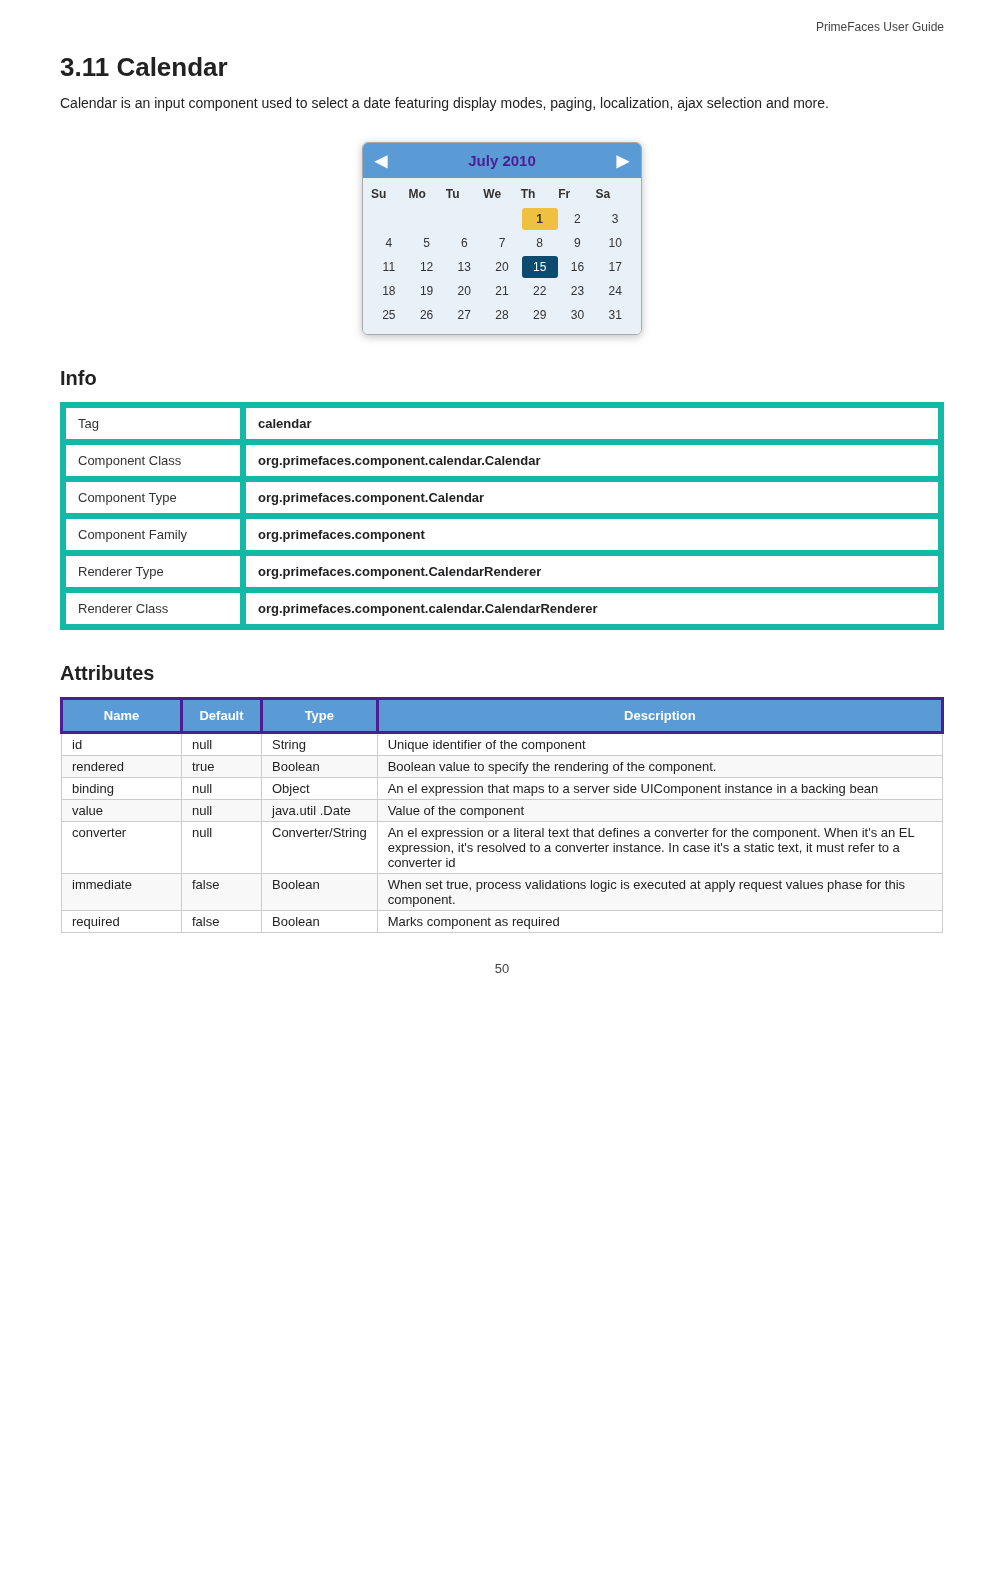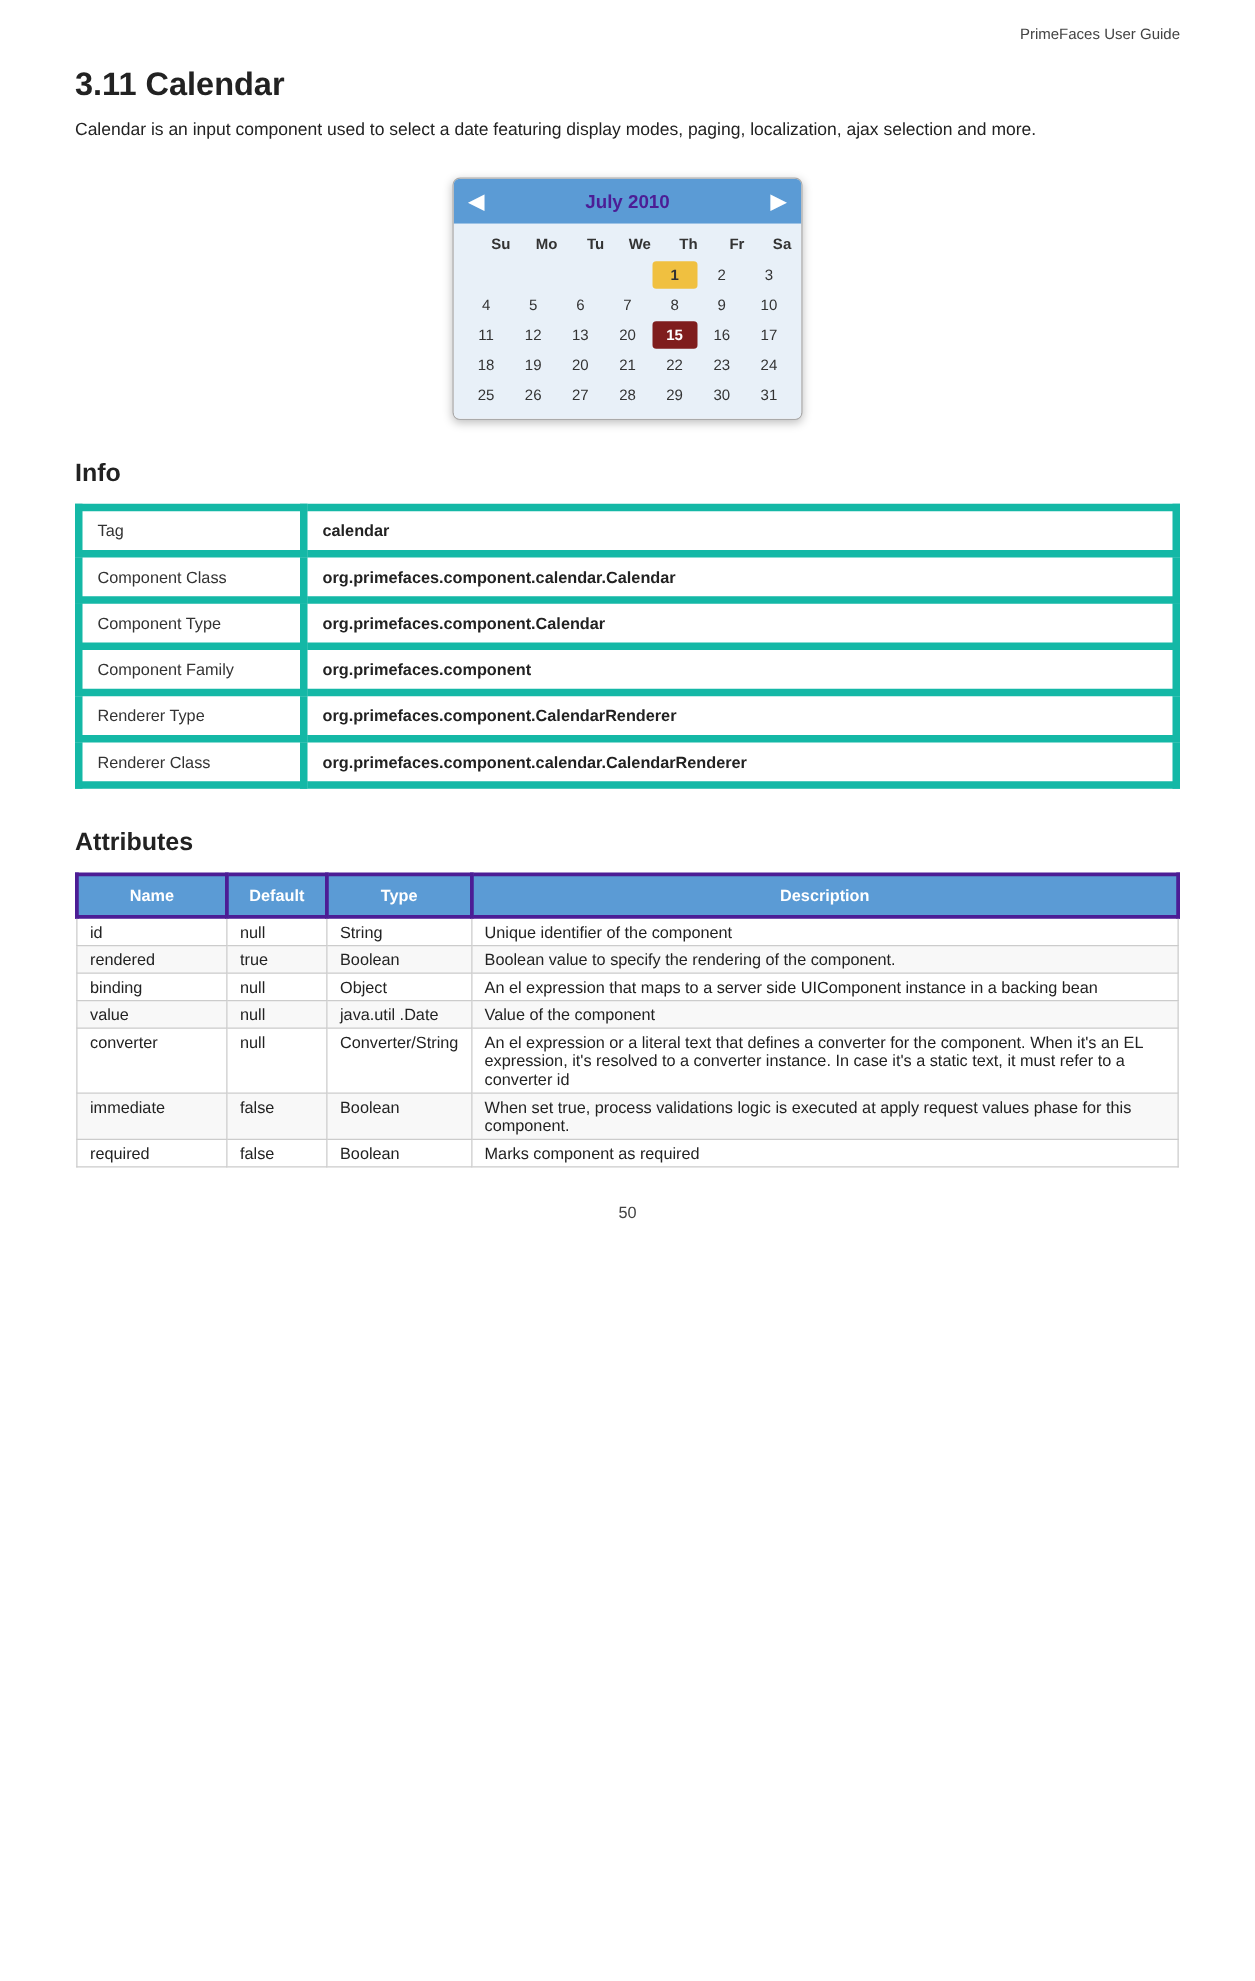--- a/index.html
+++ b/index.html
@@ -61,21 +61,21 @@
       font-size: 15px;
       font-weight: bold;
     }
     .cal-body {
       background: #e8f0f8;
       padding: 6px 8px 8px 8px;
     }
     .cal-days-header {
       display: grid;
       grid-template-columns: repeat(7, 1fr);
-      text-align: right;
+      text-align: left;
       font-weight: bold;
       font-size: 12px;
       color: #333;
       margin-bottom: 4px;
     }
     .cal-days-header span {
       padding: 3px 0;
     }
     .cal-grid {
       display: grid;
@@ -90,23 +90,23 @@
       border-radius: 3px;
       cursor: pointer;
     }
     .cal-day.empty { background: transparent; }
     .cal-day.today {
       background: #f0c040;
       font-weight: bold;
       color: #333;
     }
     .cal-day.highlighted {
-      background: #7f1d1d;
+      background: #0c4a6e;
       color: #fff;
-      font-weight: bold;
+      font-weight: normal;
     }
     
     h2 {
       font-size: 20px;
       font-weight: bold;
       margin-bottom: 12px;
       margin-top: 24px;
     }
     
     .info-table {

